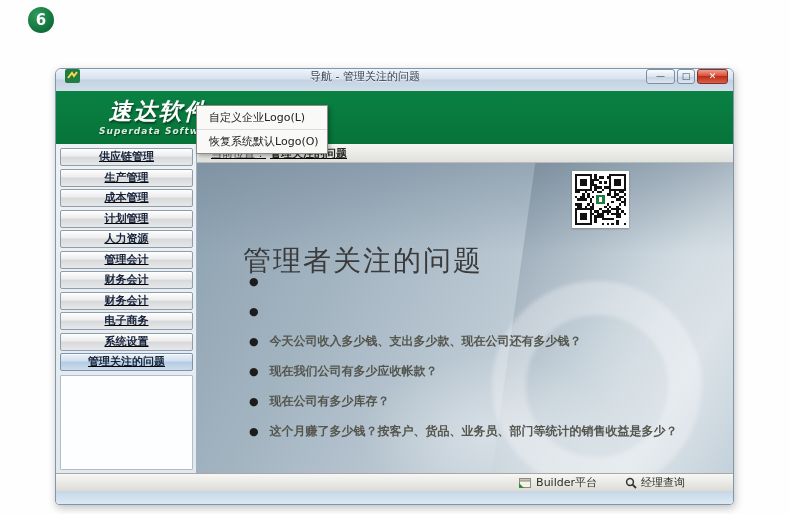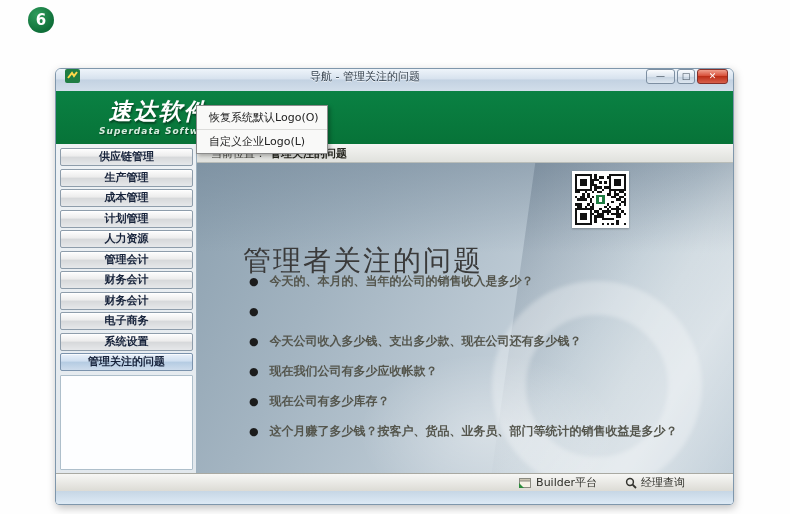--- a/index.html
+++ b/index.html
@@ -40,21 +40,21 @@
   .brand-sub { font-size:9px; font-style:italic; font-weight:bold; color:#d8eddf; letter-spacing:1px; margin-top:-1px;
     text-shadow:1px 1px 1px rgba(0,0,0,.4); }
 
   
   .menu { position:absolute; left:140px; top:36px; width:132px; z-index:20;
     background:#f9f9f8; border:1px solid #8c8c8c; box-shadow:2px 2px 4px rgba(0,0,0,.3); }
   .menu-item { font-size:11px; color:#222; padding:4px 6px 4px 12px; cursor:default; white-space:nowrap; }
   .menu-item + .menu-item { border-top:1px solid #dcdcda; }
 
   
-  .winbody { flex:1; display:flex; min-height:0; background:#e8edf1; }
+  .winbody { flex:1; display:flex; min-height:0; background:#e8edf1;text-decoration:underline; }
 
   .sidebar { width:141px; flex:0 0 auto; display:flex; flex-direction:column; padding:4px 3px 3px 4px;
     background:linear-gradient(#eef2f5,#e2e8ed); border-right:1px solid #9db0bf; }
   .nav-btn { height:18px; margin-bottom:2.5px; border:1px solid #8e9dab; border-radius:2px;
     font-size:11px; font-weight:bold; color:#17233b; text-align:center; line-height:16px; cursor:pointer;
     background:linear-gradient(#fefefe, #ececec 45%, #d6d8da 50%, #e6e8ea 100%);
     box-shadow:0 1px 0 rgba(255,255,255,.7) inset; white-space:nowrap; overflow:hidden; }
   .nav-btn.selected { background:linear-gradient(#e9f1fa, #cfdff0 45%, #b4cbe2 50%, #cddcec 100%); border-color:#7b93ad; }
   .sidebar-blank { flex:1; margin-top:1px; background:#fdfeff; border:1px solid #aebfcb; border-radius:1px; }
 
@@ -114,22 +114,22 @@
 
     <div class="greenband">
       <div class="brand">
         <div class="brand-name">速达软件</div>
         <div class="brand-sub">Superdata Software</div>
       </div>
     </div>
 
     <div class="menu">
 
-    <div class="menu-item">恢复系统默认Logo(O)</div>
-        <div class="menu-item">自定义企业Logo(L)</div>
+    <div class="menu-item">自定义企业Logo(L)</div>
+        <div class="menu-item">恢复系统默认Logo(O)</div>
       </div>
 
     <div class="winbody">
 
       <div class="sidebar">
         <div style="display:contents">
           
         <div class="nav-btn">供应链管理</div><div class="nav-btn">生产管理</div><div class="nav-btn">成本管理</div><div class="nav-btn">计划管理</div><div class="nav-btn">人力资源</div><div class="nav-btn">管理会计</div><div class="nav-btn">财务会计</div><div class="nav-btn">财务会计</div><div class="nav-btn">电子商务</div><div class="nav-btn">系统设置</div><div class="nav-btn selected">管理关注的问题</div></div>
         <div class="sidebar-blank"></div>
       </div>
@@ -281,21 +281,20 @@
                 <rect x="8.2" y="8.2" width="4.6" height="4.6" fill="#ffffff"></rect>
                 <rect x="8.7" y="8.7" width="3.6" height="3.6" fill="#1f7d43"></rect>
                 <rect x="9.9" y="9.4" width="1.2" height="2.2" fill="#ffffff"></rect>
               </svg>
           </div>
 
           <ul class="qlist">
 
           <li>
                 <span class="qdot">●</span>
-                <span>今天的、本月的、当年的公司的销售收入是多少？</span>
               </li>
               <li>
                 <span class="qdot">●</span>
               </li>
               <li>
                 <span class="qdot">●</span>
                 <span>今天公司收入多少钱、支出多少款、现在公司还有多少钱？</span>
               </li>
               <li>
                 <span class="qdot">●</span>

